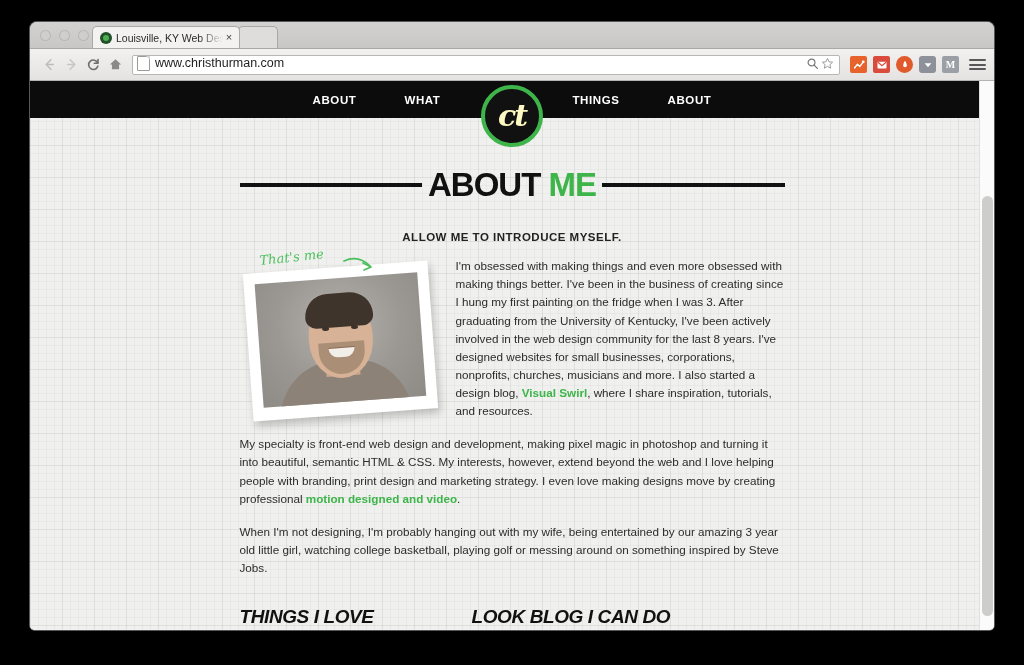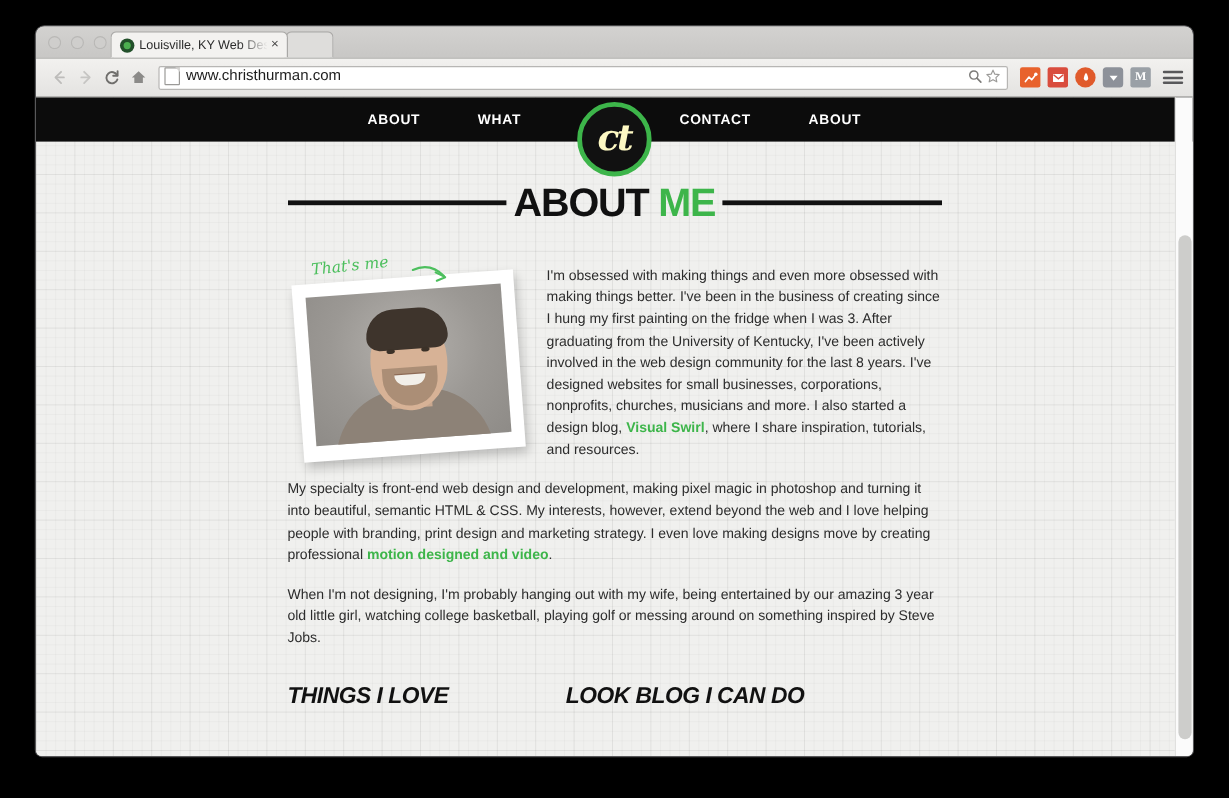--- a/index.html
+++ b/index.html
@@ -285,21 +285,21 @@
     line-height: 1;
     letter-spacing: -2px;
   }
 
   
   .page-content {
     position: relative;
     z-index: 2;
     width: 545px;
     margin: 0 auto;
-    padding-top: 12px;
+    padding-top: 28px;
   }
 
   .title-row {
     display: flex;
     align-items: center;
     gap: 0;
   }
   .rule {
     flex: 1;
     height: 4px;
@@ -571,37 +571,38 @@
       </div>
     </div>
 
     <div class="viewport">
 
       <div class="site-nav">
         <div class="nav-links">
           <a class="nav-link">ABOUT</a>
           <a class="nav-link">WHAT</a>
           <span class="nav-gap"></span>
-          <a class="nav-link">CONTACT</a>
+          <a class="nav-link">THINGS</a>
           <a class="nav-link">ABOUT</a>
         </div>
         <div class="site-logo">
           <span>ct</span>
         </div>
       </div>
 
       <div class="page-content">
 
         <div class="title-row">
           <span class="rule"></span>
           <h1 class="page-heading">
             <span class="dark">ABOUT</span><span>&nbsp;</span><span class="accent">ME</span>
           </h1>
           <span class="rule"></span>
         </div>
+        <div class="subtitle">ALLOW ME TO INTRODUCE MYSELF.</div>
 
         <div class="bio-block">
 
           <div class="photo-wrap">
             <svg class="handwriting" viewBox="0 0 130 34">
               <text x="2" y="20" font-family="DejaVu Serif, serif" font-style="italic" font-size="13" fill="#4cbf5d" transform="rotate(-6 2 20)">That's me</text>
               <path d="M86 16 C97 11 105 14 112 21" fill="none" stroke="#4cbf5d" stroke-width="1.7" stroke-linecap="round"></path>
               <path d="M105 18 L113 22 L106 25" fill="none" stroke="#4cbf5d" stroke-width="1.7" stroke-linecap="round" stroke-linejoin="round"></path>
             </svg>
 

